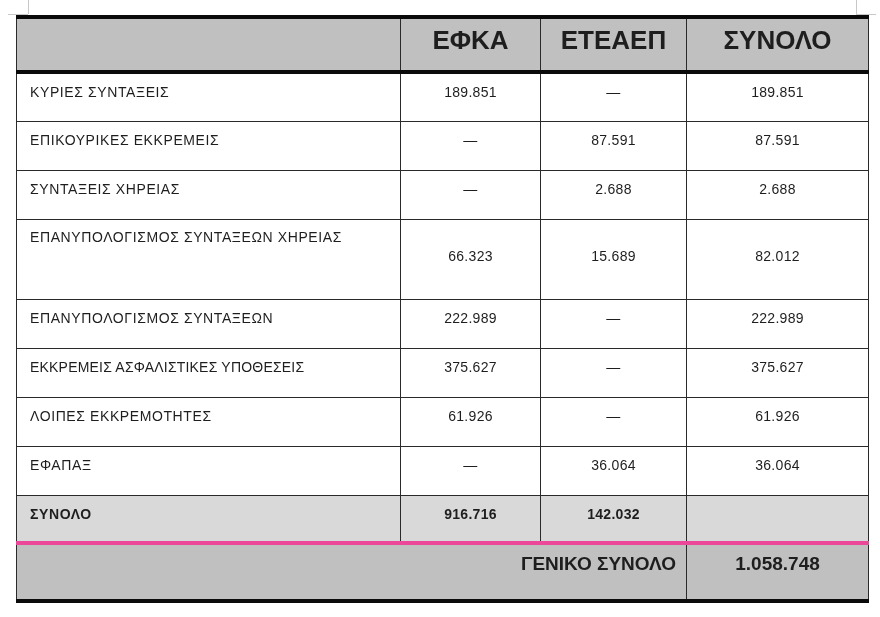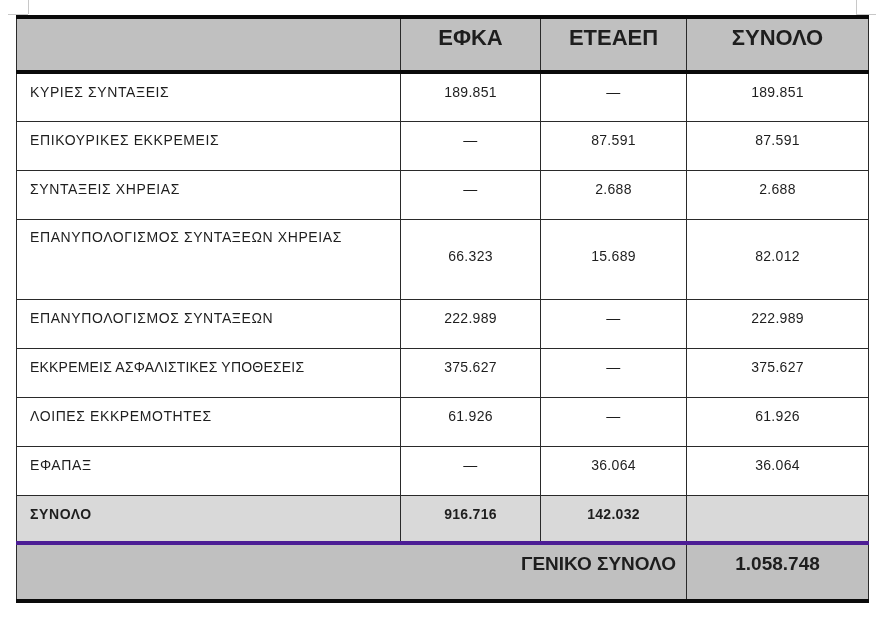--- a/index.html
+++ b/index.html
@@ -6,33 +6,33 @@
     body { width: 880px; height: 617px; position: relative; overflow: hidden;
            font-family: "Liberation Sans", sans-serif; color: #1e1e1e; }
     .crop-mark-v { position: absolute; left: 28px; top: 0; width: 1px; height: 14px; background: #c8c8c8; }
     .crop-mark-h { position: absolute; left: 8px; top: 14px; width: 20px; height: 1px; background: #c8c8c8; }
     .crop-mark-v2 { position: absolute; left: 856px; top: 0; width: 1px; height: 14px; background: #c8c8c8; }
     .crop-mark-h2 { position: absolute; left: 856px; top: 14px; width: 20px; height: 1px; background: #c8c8c8; }
     table { position: absolute; left: 16px; top: 15px; width: 852px; border-collapse: collapse; table-layout: fixed; }
     col.c0 { width: 384px; } col.c1 { width: 140px; } col.c2 { width: 146px; } col.c3 { width: 182px; }
     td, th { border: 1.5px solid #2a2a2a; font-size: 14px; padding: 0; vertical-align: top; }
     thead tr { height: 55px; }
-    thead th { background: #c0c0c0; font-weight: bold; font-size: 22px; text-align: center;
+    thead th { background: #c0c0c0; font-weight: bold; font-size: 26px; text-align: center;
                border-top: 4px solid #0a0a0a; border-bottom: 4px solid #0a0a0a; padding-top: 6px; vertical-align: top; margin-top: 36px; }
     thead th:first-child { text-align: left; }
     tbody tr.r { height: 49px; }
     tbody tr.r2 { height: 80px; }
     td.label { text-align: left; padding: 10px 0 0 13px; letter-spacing: 0.6px; line-height: 31px; }
     td.label.single { line-height: 17px; padding-top: 10px; }
     td.num { text-align: center; padding-top: 10px; letter-spacing: 0.3px; }
     td.num.mid { vertical-align: middle; padding-top: 2px; padding-bottom: 8px; }
     tr.total td { background: #d9d9d9; font-weight: bold; }
     tr.total { height: 48px; }
     tr.grand td { background: #c0c0c0; font-weight: bold; font-size: 19px;
-                  border-top: 4px solid #4c1d95; border-bottom: 4px solid #0a0a0a; padding-top: 8px; }
+                  border-top: 4px solid #ec4899; border-bottom: 4px solid #0a0a0a; padding-top: 8px; }
     tr.grand { height: 58px; }
     td.grand-label { text-align: right; padding-right: 10px; }
     td.grand-value { text-align: center; }
   </style>
 </head>
 <body>
 
 <div class="crop-mark-v"></div>
 <div class="crop-mark-h"></div>
 <div class="crop-mark-v2"></div>

